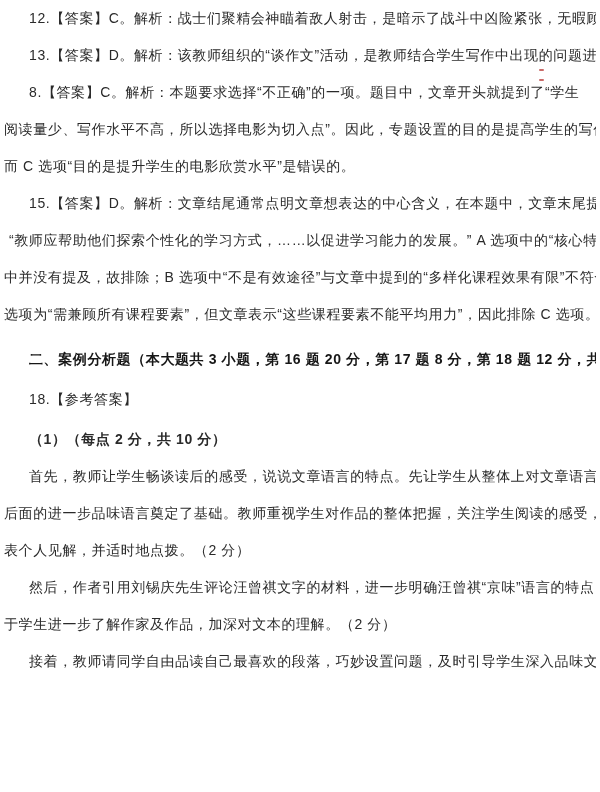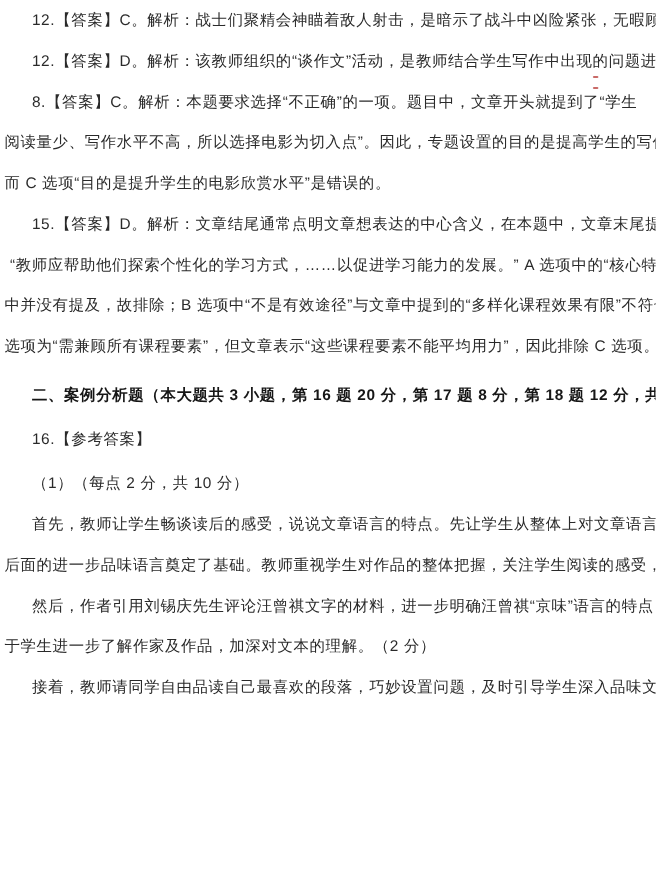--- a/index.html
+++ b/index.html
@@ -44,32 +44,33 @@
     border-radius: 1px;
     opacity: 0.85;
   }
 </style>
 </head>
 <body>
 
 <div class="page">
   <div class="text-block" id="lines">
       <div class="line indent1">12.【答案】C。解析：战士们聚精会神瞄着敌人射击，是暗示了战斗中凶险紧张，无暇顾及</div>
-      <div class="line indent1">12.【答案】D。解析：该教师组织的“谈作文”活动，是教师结合学生写作中出现的问题进</div>
+      <div class="line indent1">13.【答案】D。解析：该教师组织的“谈作文”活动，是教师结合学生写作中出现的问题进</div>
       <div class="line indent1">8.【答案】C。解析：本题要求选择“不正确”的一项。题目中，文章开头就提到了“学生</div>
       <div class="line indent0">阅读量少、写作水平不高，所以选择电影为切入点”。因此，专题设置的目的是提高学生的写作水平。故</div>
       <div class="line indent0">而 C 选项“目的是提升学生的电影欣赏水平”是错误的。</div>
       <div class="line indent1">15.【答案】D。解析：文章结尾通常点明文章想表达的中心含义，在本题中，文章末尾提到</div>
       <div class="line indent2">“教师应帮助他们探索个性化的学习方式，……以促进学习能力的发展。” A 选项中的“核心特征”文章</div>
       <div class="line indent0">中并没有提及，故排除；B 选项中“不是有效途径”与文章中提到的“多样化课程效果有限”不符合；C</div>
       <div class="line indent0">选项为“需兼顾所有课程要素”，但文章表示“这些课程要素不能平均用力”，因此排除 C 选项。</div>
       <div class="line indent1 heading" style="margin-top: 8px;">二、案例分析题（本大题共 3 小题，第 16 题 20 分，第 17 题 8 分，第 18 题 12 分，共 40 分）</div>
-      <div class="line indent1" style="margin-top: 3px;">16.【参考答案】</div>
-      <div class="line indent1" style="margin-top: 3px;">（1）（每点 2 分，共 10 分）</div>
+      <div class="line indent1" style="margin-top: 3px;">18.【参考答案】</div>
+      <div class="line indent1" style="margin-top: 3px; font-weight: bold;">（1）（每点 2 分，共 10 分）</div>
       <div class="line indent1">首先，教师让学生畅谈读后的感受，说说文章语言的特点。先让学生从整体上对文章语言有感知，为</div>
       <div class="line indent0">后面的进一步品味语言奠定了基础。教师重视学生对作品的整体把握，关注学生阅读的感受，鼓励学生发</div>
+      <div class="line indent0">表个人见解，并适时地点拨。（2 分）</div>
       <div class="line indent1">然后，作者引用刘锡庆先生评论汪曾祺文字的材料，进一步明确汪曾祺“京味”语言的特点，这有助</div>
       <div class="line indent0">于学生进一步了解作家及作品，加深对文本的理解。（2 分）</div>
       <div class="line indent1">接着，教师请同学自由品读自己最喜欢的段落，巧妙设置问题，及时引导学生深入品味文本语言，调</div>
     </div>
 <span class="red-mark" style="left: 539px; top: 69px; background: rgb(192, 80, 77);"></span>
     <span class="red-mark" style="left: 539px; top: 79px; background: rgb(192, 80, 77);"></span>
   </div>
 
 </body></html>

